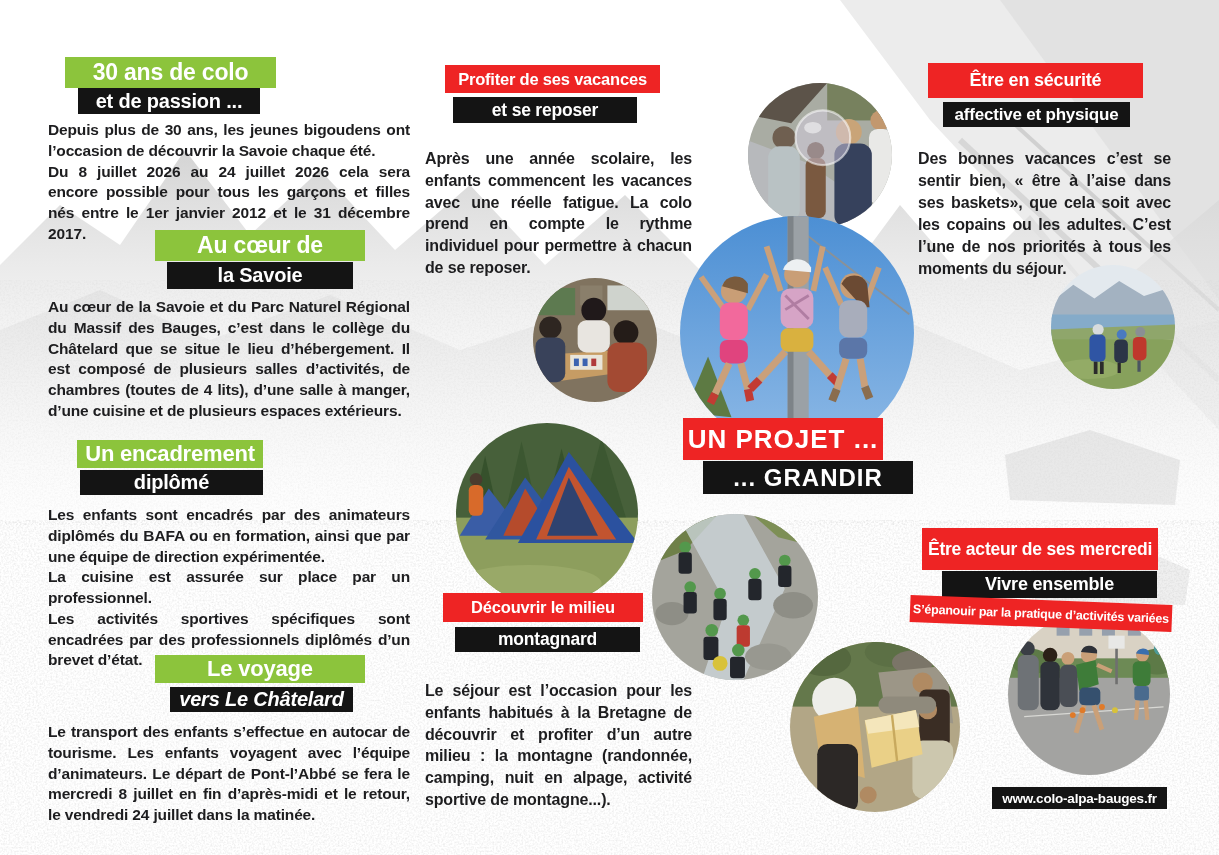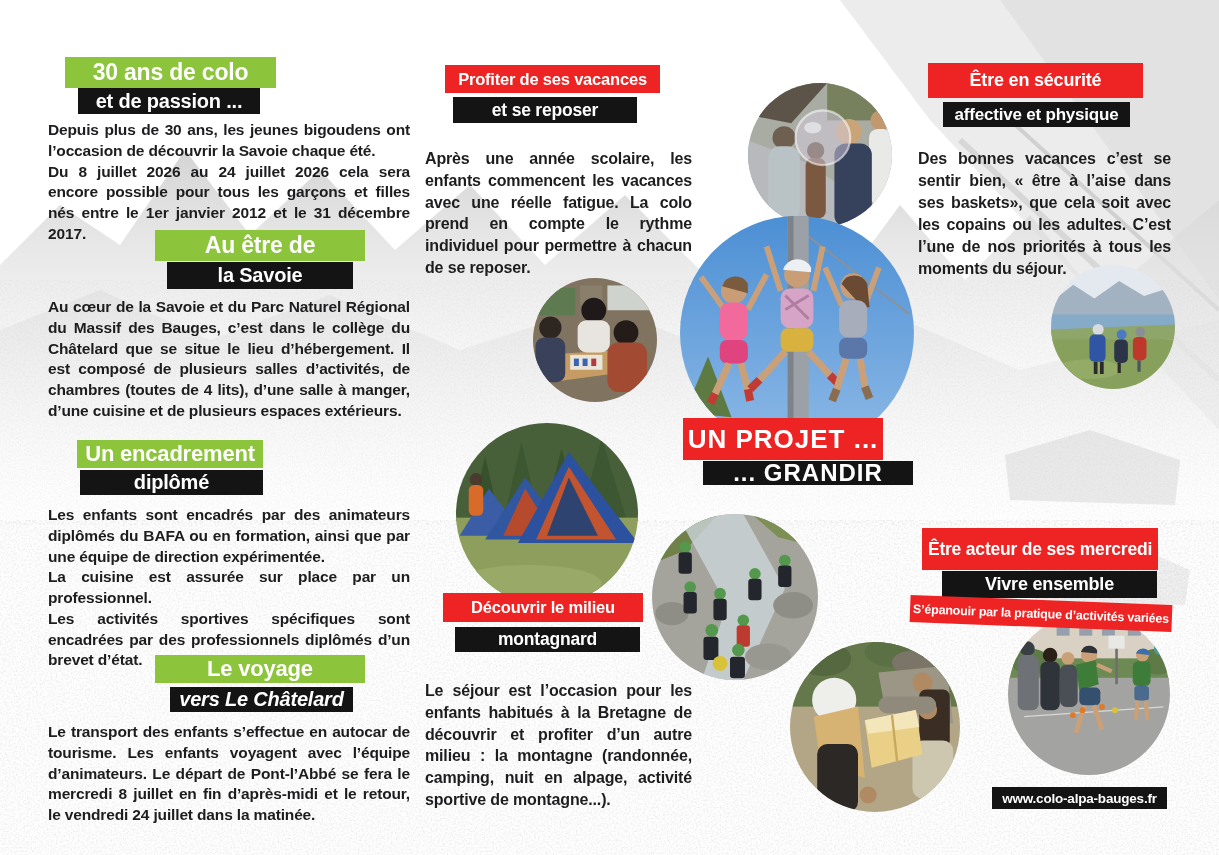--- a/index.html
+++ b/index.html
@@ -281,40 +281,40 @@
       <circle cx="66" cy="60" r="1.8" fill="#d8c23a"></circle>
       <circle cx="40" cy="63" r="1.8" fill="#e07a28"></circle>
     </svg>
   </div>
 
   <div class="band green" style="left:65px;top:57px;width:211px;height:31px;font-size:23px;">30 ans de colo</div>
   <div class="band black" style="left:78px;top:88px;width:182px;height:26px;font-size:20px;">et de passion ...</div>
   <div class="para" style="left:48px;top:120px;width:362px;">Depuis plus de 30 ans, les jeunes bigoudens ont l’occasion de découvrir la Savoie chaque été.
 Du 8 juillet 2026 au 24 juillet 2026 cela sera encore possible pour tous les garçons et filles nés entre le 1er janvier 2012 et le 31 décembre 2017.</div>
 
-  <div class="band green" style="left:155px;top:230px;width:210px;height:31px;font-size:23px;">Au être de</div>
+  <div class="band green" style="left:155px;top:230px;width:210px;height:31px;font-size:23px;">Au cœur de</div>
   <div class="band black" style="left:167px;top:262px;width:186px;height:27px;font-size:20px;">la Savoie</div>
   <div class="para" style="left:48px;top:297px;width:362px;">Au cœur de la Savoie et du Parc Naturel Régional du Massif des Bauges, c’est dans le collège du Châtelard que se situe le lieu d’hébergement. Il est composé de plusieurs salles d’activités, de chambres (toutes de 4 lits), d’une salle à manger, d’une cuisine et de plusieurs espaces extérieurs.</div>
 
   <div class="band green" style="left:77px;top:440px;width:186px;height:28px;font-size:22px;">Un encadrement</div>
   <div class="band black" style="left:80px;top:470px;width:183px;height:25px;font-size:20px;">diplômé</div>
   <div class="para" style="left:48px;top:505px;width:362px;">Les enfants sont encadrés par des animateurs diplômés du BAFA ou en formation, ainsi que par une équipe de direction expérimentée.
 La cuisine est assurée sur place par un professionnel.
 Les activités sportives spécifiques sont encadrées par des professionnels diplômés d’un brevet d’état.</div>
 
   <div class="band green" style="left:155px;top:655px;width:210px;height:28px;font-size:22px;">Le voyage</div>
   <div class="band black" style="left:170px;top:687px;width:183px;height:25px;font-size:20px;font-style:italic;">vers Le Châtelard</div>
   <div class="para" style="left:48px;top:722px;width:362px;">Le transport des enfants s’effectue en autocar de tourisme. Les enfants voyagent avec l’équipe d’animateurs. Le départ de Pont-l’Abbé se fera le mercredi 8 juillet en fin d’après-midi et le retour, le vendredi 24 juillet dans la matinée.</div>
 
   <div class="band red" style="left:438px;top:65px;width:215px;height:28px;font-size:16.5px;margin-left:7px;">Profiter de ses vacances</div>
   <div class="band black" style="left:453px;top:97px;width:184px;height:26px;font-size:17.5px;">et se reposer</div>
   <div class="para" style="left:425px;top:148px;width:267px;font-size:16px;line-height:1.36;">Après une année scolaire, les enfants commencent les vacances avec une réelle fatigue. La colo prend en compte le rythme individuel pour permettre à chacun de se reposer.</div>
 
   <div class="band red" style="left:683px;top:418px;width:200px;height:42px;font-size:26px;letter-spacing:1px;">UN PROJET ...</div>
-  <div class="band black" style="left:703px;top:461px;width:210px;height:24px;font-size:24px;letter-spacing:1px;">... GRANDIR</div>
+  <div class="band black" style="left:703px;top:461px;width:210px;height:33px;font-size:24px;letter-spacing:1px;">... GRANDIR</div>
 
   <div class="band red" style="left:443px;top:593px;width:200px;height:29px;font-size:16.5px;">Découvrir le milieu</div>
   <div class="band black" style="left:455px;top:627px;width:185px;height:25px;font-size:17.5px;">montagnard</div>
   <div class="para" style="left:425px;top:680px;width:267px;font-size:16px;line-height:1.36;">Le séjour est l’occasion pour les enfants habitués à la Bretagne de découvrir et profiter d’un autre milieu : la montagne (randonnée, camping, nuit en alpage, activité sportive de montagne...).</div>
 
   <div class="band red" style="left:928px;top:63px;width:215px;height:35px;font-size:18px;">Être en sécurité</div>
   <div class="band black" style="left:943px;top:102px;width:187px;height:25px;font-size:17px;">affective et physique</div>
   <div class="para" style="left:918px;top:148px;width:253px;font-size:16px;line-height:1.38;">Des bonnes vacances c’est se sentir bien,  « être à l’aise dans ses baskets», que cela soit avec les copains ou les adultes. C’est l’une de nos priorités à tous les moments du séjour.</div>
 
   <div class="band red" style="left:922px;top:528px;width:236px;height:42px;font-size:17.5px;">Être acteur de ses mercredi</div>

